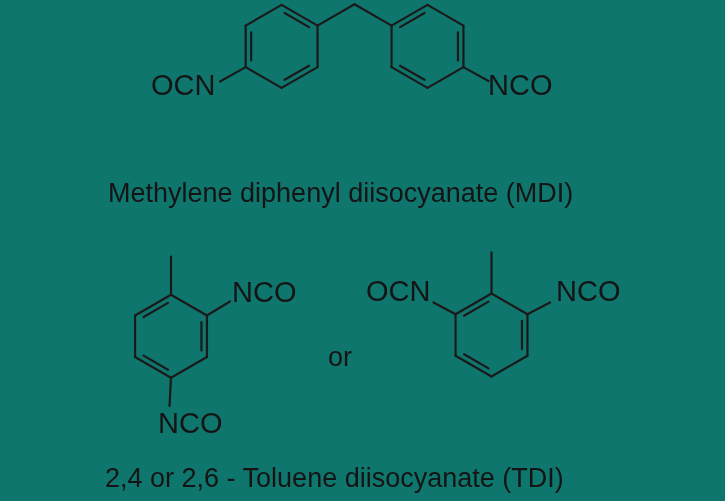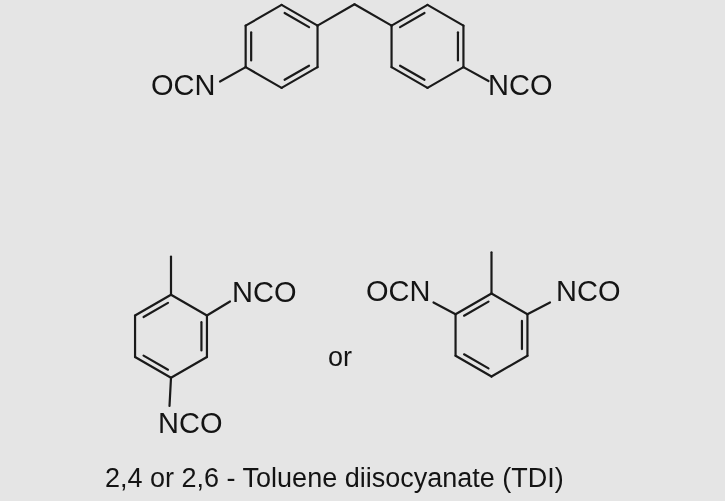--- a/index.html
+++ b/index.html
@@ -4,21 +4,21 @@
 <style>
   html, body {
     margin: 0;
     padding: 0;
     background: #ffffff;
   }
   .figure {
     position: relative;
     width: 725px;
     height: 501px;
-    background: #e5e5e5;
+    background: #0f766e;
     overflow: hidden;
     font-family: "Liberation Sans", sans-serif;
     color: #141414;
   }
   .figure svg.bonds {
     position: absolute;
     left: 0;
     top: 0;
   }
   .atom-label {
@@ -101,20 +101,21 @@
       <line x1="171" y1="294.8" x2="171" y2="256.5" stroke="#1a1a1a" stroke-width="2.2" stroke-linecap="round"></line>
       <line x1="206.9" y1="315.55" x2="230" y2="301.5" stroke="#1a1a1a" stroke-width="2.2" stroke-linecap="round"></line>
       <line x1="171" y1="377.8" x2="169.5" y2="406" stroke="#1a1a1a" stroke-width="2.2" stroke-linecap="round"></line>
       <line x1="491.5" y1="293.5" x2="491.5" y2="252.3" stroke="#1a1a1a" stroke-width="2.2" stroke-linecap="round"></line>
       <line x1="455.6" y1="314.25" x2="433.5" y2="302.5" stroke="#1a1a1a" stroke-width="2.2" stroke-linecap="round"></line>
       <line x1="527.4" y1="314.25" x2="550" y2="302.5" stroke="#1a1a1a" stroke-width="2.2" stroke-linecap="round"></line>
     </svg>
 
   <span class="atom-label" id="lbl-mdi-ocn">OCN</span>
   <span class="atom-label" id="lbl-mdi-nco">NCO</span>
+  <div class="caption" id="cap-mdi">Methylene diphenyl diisocyanate (MDI)</div>
 
   <span class="atom-label" id="lbl-tdi24-nco2">NCO</span>
   <span class="atom-label" id="lbl-tdi24-nco4">NCO</span>
 
   <span class="conjunction" id="lbl-or">or</span>
 
   <span class="atom-label" id="lbl-tdi26-ocn">OCN</span>
   <span class="atom-label" id="lbl-tdi26-nco">NCO</span>
 
   <div class="caption" id="cap-tdi">2,4 or 2,6 - Toluene diisocyanate (TDI)</div>

